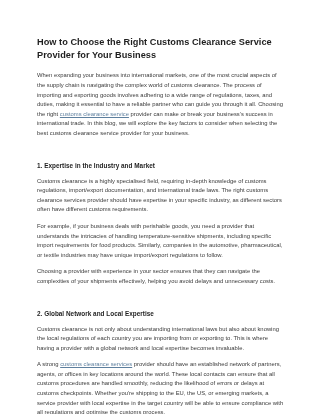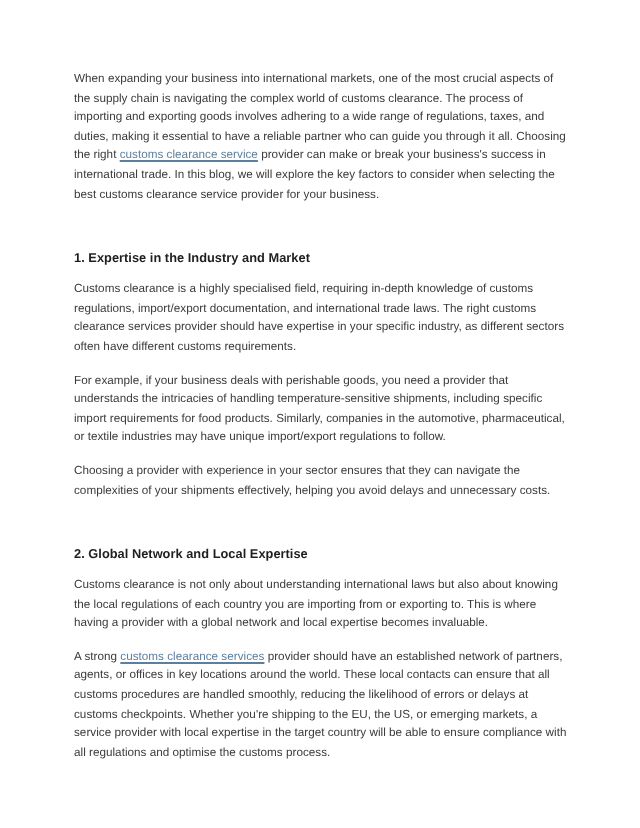--- a/index.html
+++ b/index.html
@@ -53,20 +53,21 @@
     text-decoration: underline;
     text-underline-offset: 1px;
   }
   .spacer-sm { height: 3px; }
 </style>
 </head>
 <body>
 
 <div class="page">
 
+  <h1 class="article-title">How to Choose the Right Customs Clearance Service Provider for Your Business</h1>
 
   <p class="body-text"><span>When expanding your business into international markets, one of the most crucial aspects of the supply chain is navigating the complex world of customs clearance. The process of importing and exporting goods involves adhering to a wide range of regulations, taxes, and duties, making it essential to have a reliable partner who can guide you through it all. Choosing the right </span><a class="inline-link" href="#">customs clearance service</a><span> provider can make or break your business's success in international trade. In this blog, we will explore the key factors to consider when selecting the best customs clearance service provider for your business.</span></p>
 
   <div class="spacer-sm"></div>
 
   <h2 class="section-heading">1. Expertise in the Industry and Market</h2>
 
   <p class="body-text">Customs clearance is a highly specialised field, requiring in-depth knowledge of customs regulations, import/export documentation, and international trade laws. The right customs clearance services provider should have expertise in your specific industry, as different sectors often have different customs requirements.</p>
 
   <p class="body-text">For example, if your business deals with perishable goods, you need a provider that understands the intricacies of handling temperature-sensitive shipments, including specific import requirements for food products. Similarly, companies in the automotive, pharmaceutical, or textile industries may have unique import/export regulations to follow.</p>

